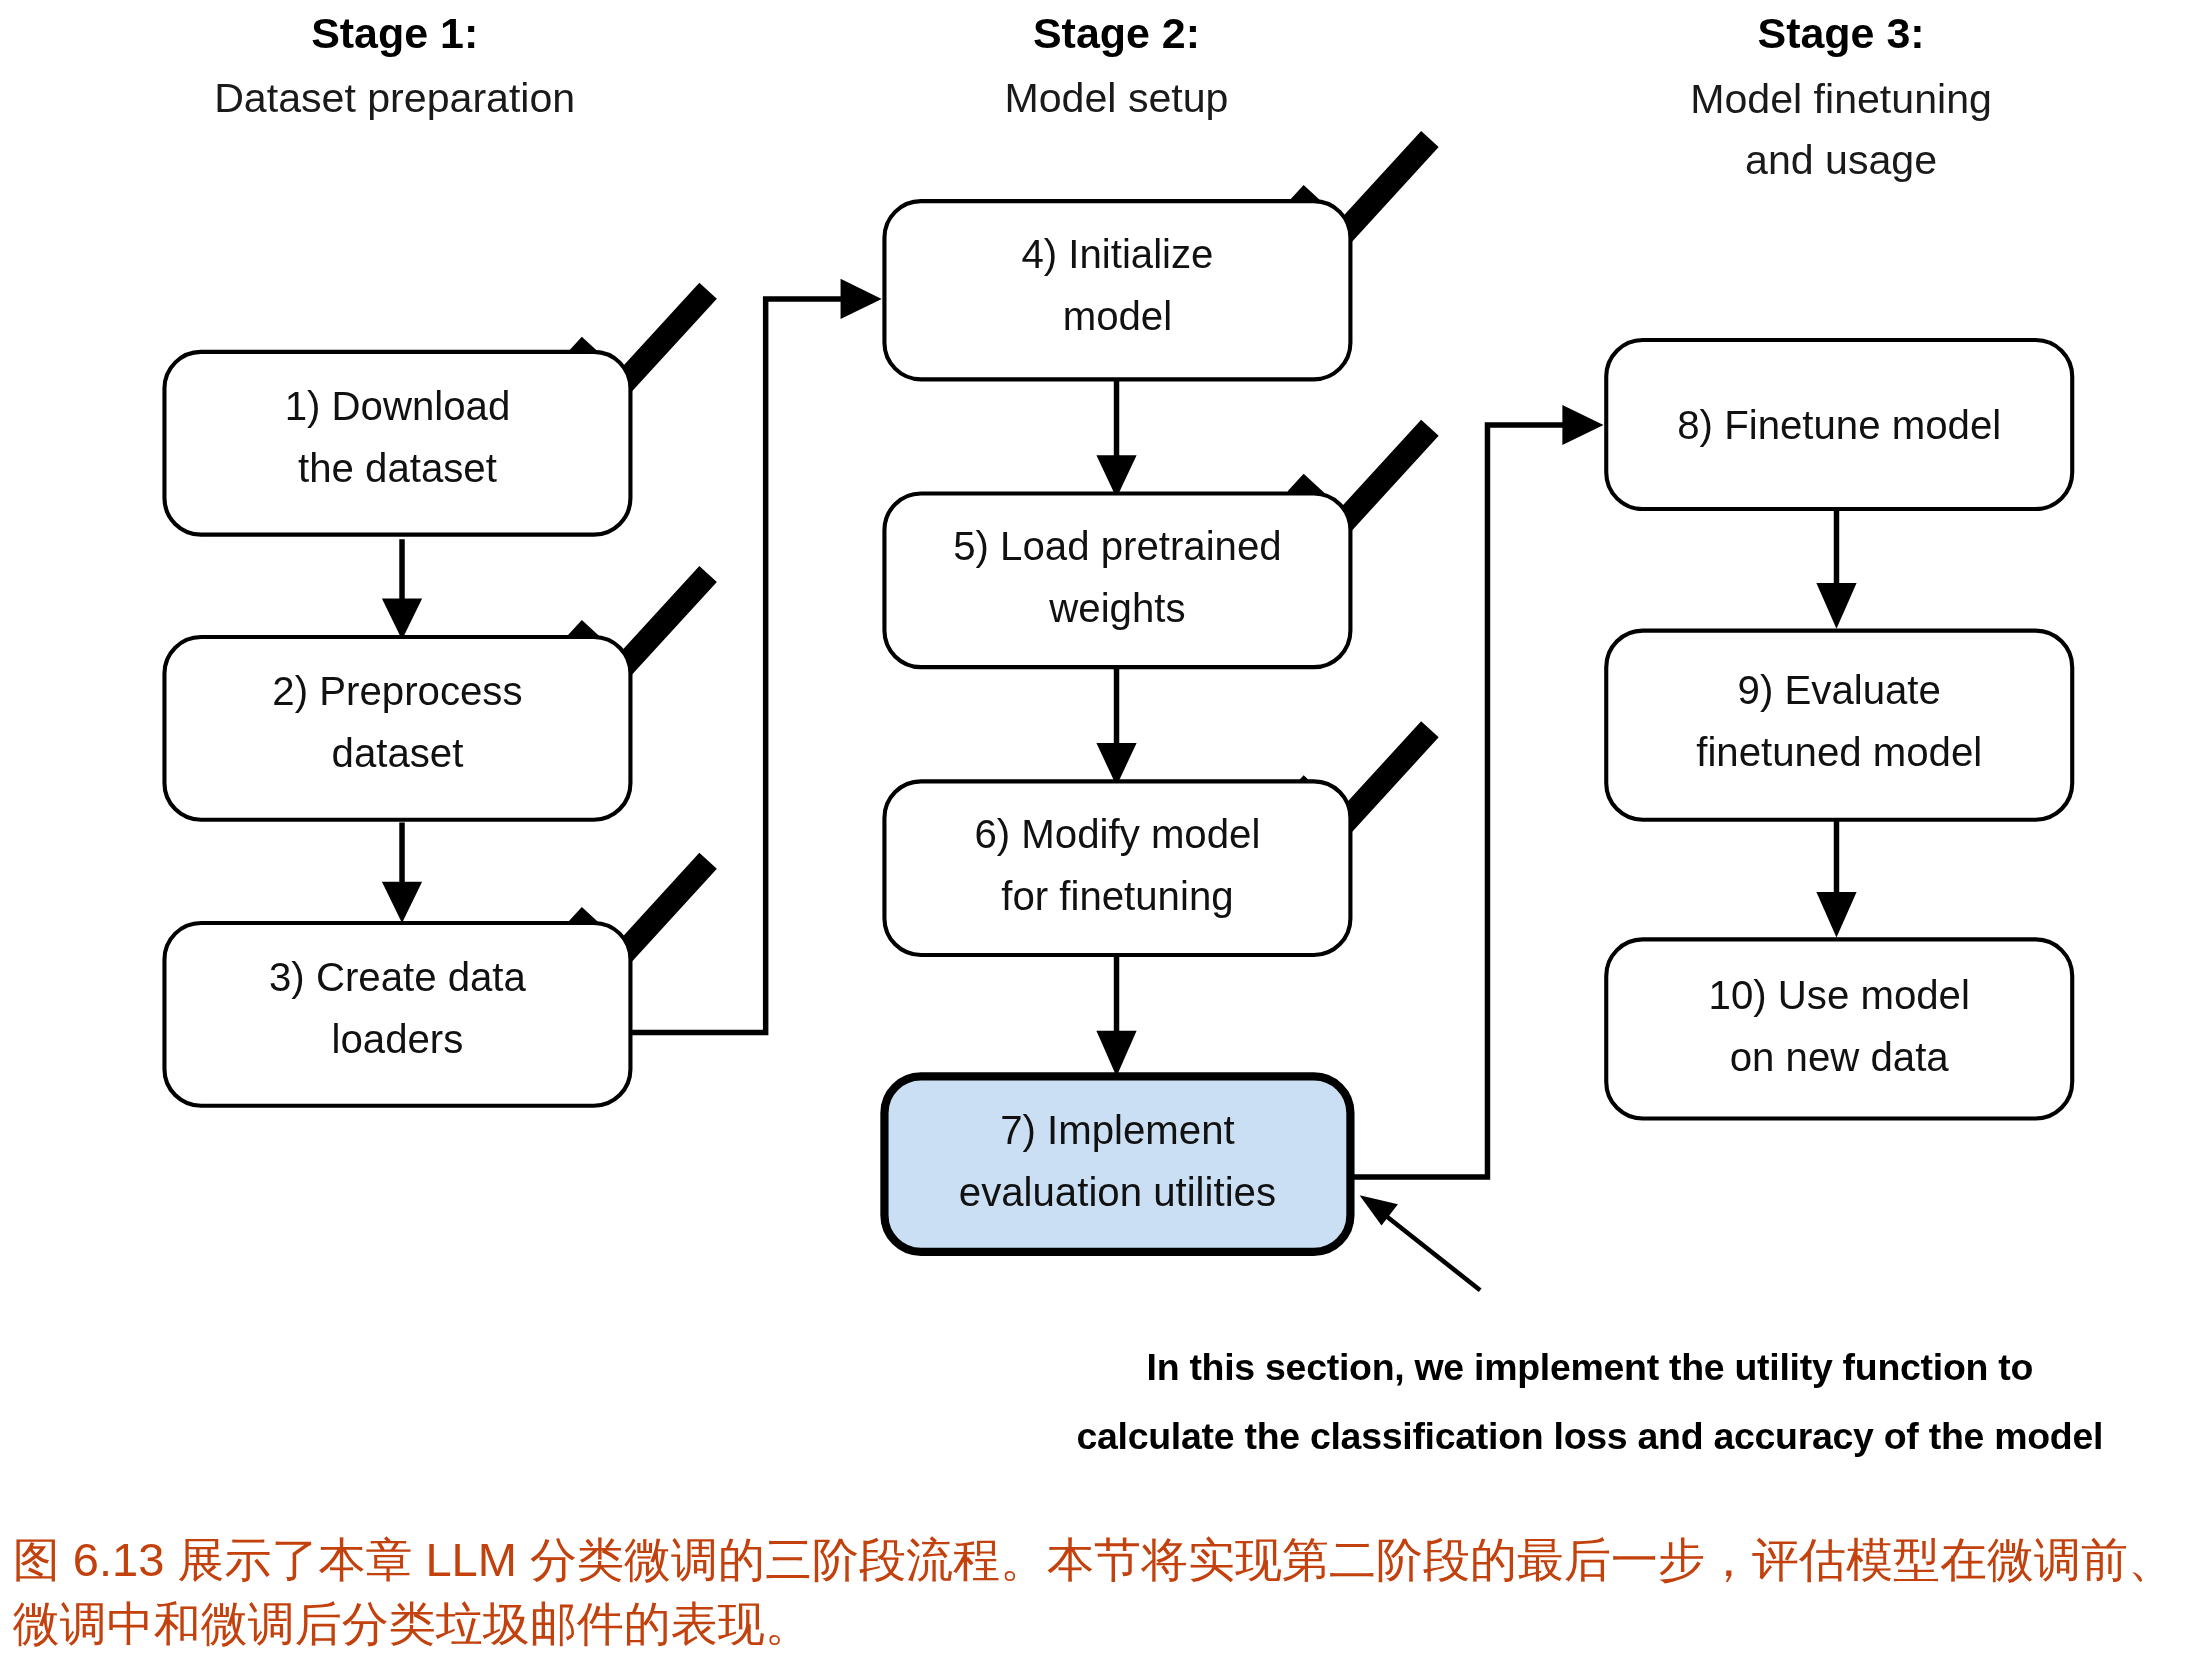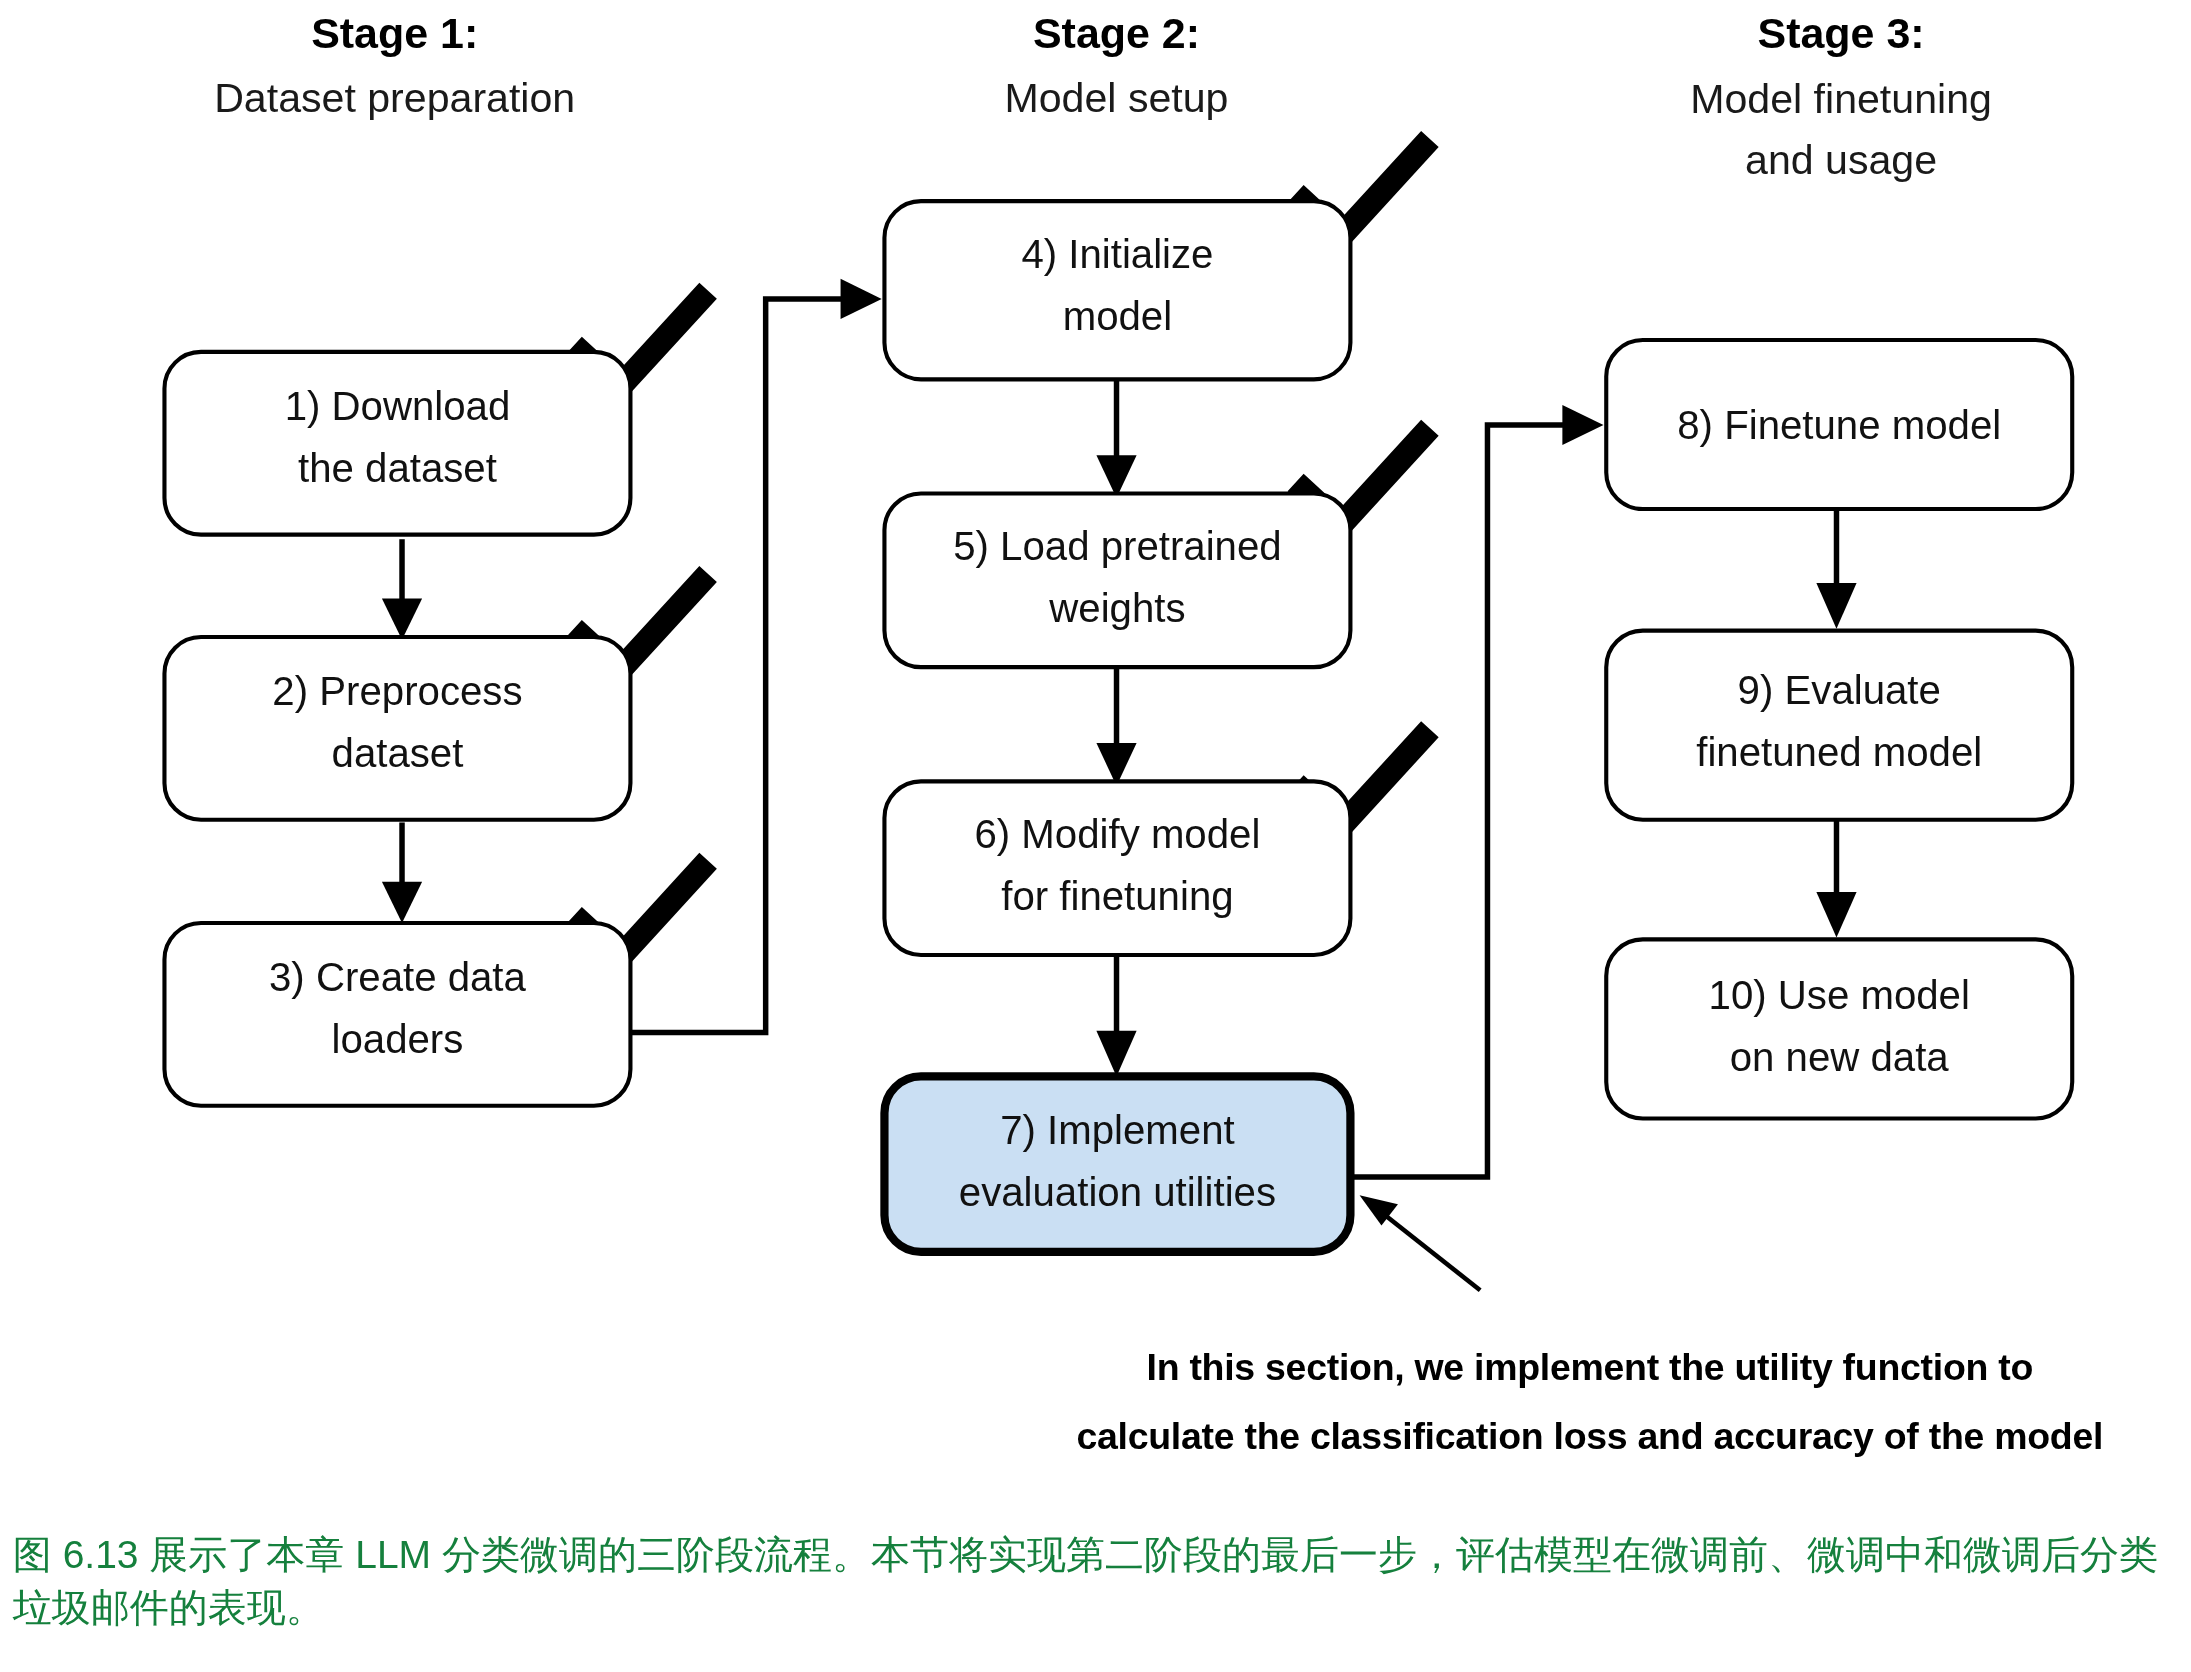--- a/index.html
+++ b/index.html
@@ -80,23 +80,23 @@
     font-size: 41px;
     fill: #000000;
     font-family: "Liberation Sans", sans-serif;
     letter-spacing: -0.3px;
   }
   #caption {
     position: absolute;
     left: 12.8px;
     top: 1528px;
     width: 2166px;
-    font-size: 39px;
+    font-size: 47px;
     line-height: 1.36;
-    color: #15803d;
+    color: #c2410c;
     font-family: "Liberation Sans", sans-serif;
     white-space: pre-wrap;
   }
 </style>
 </head>
 <body>
 
 <div id="figure-root">
 
   <svg id="flow-svg" viewBox="0 0 2398 1660">

